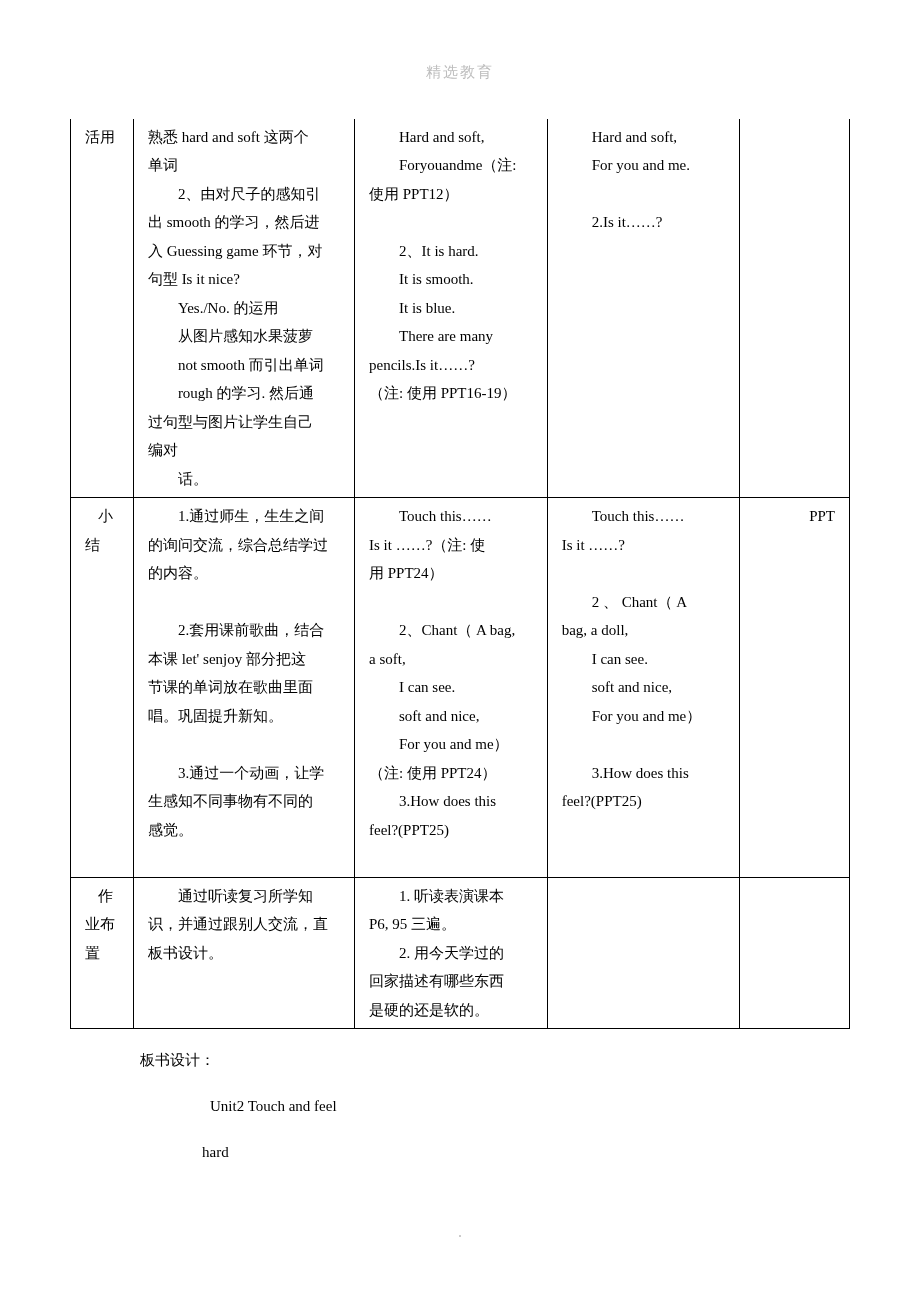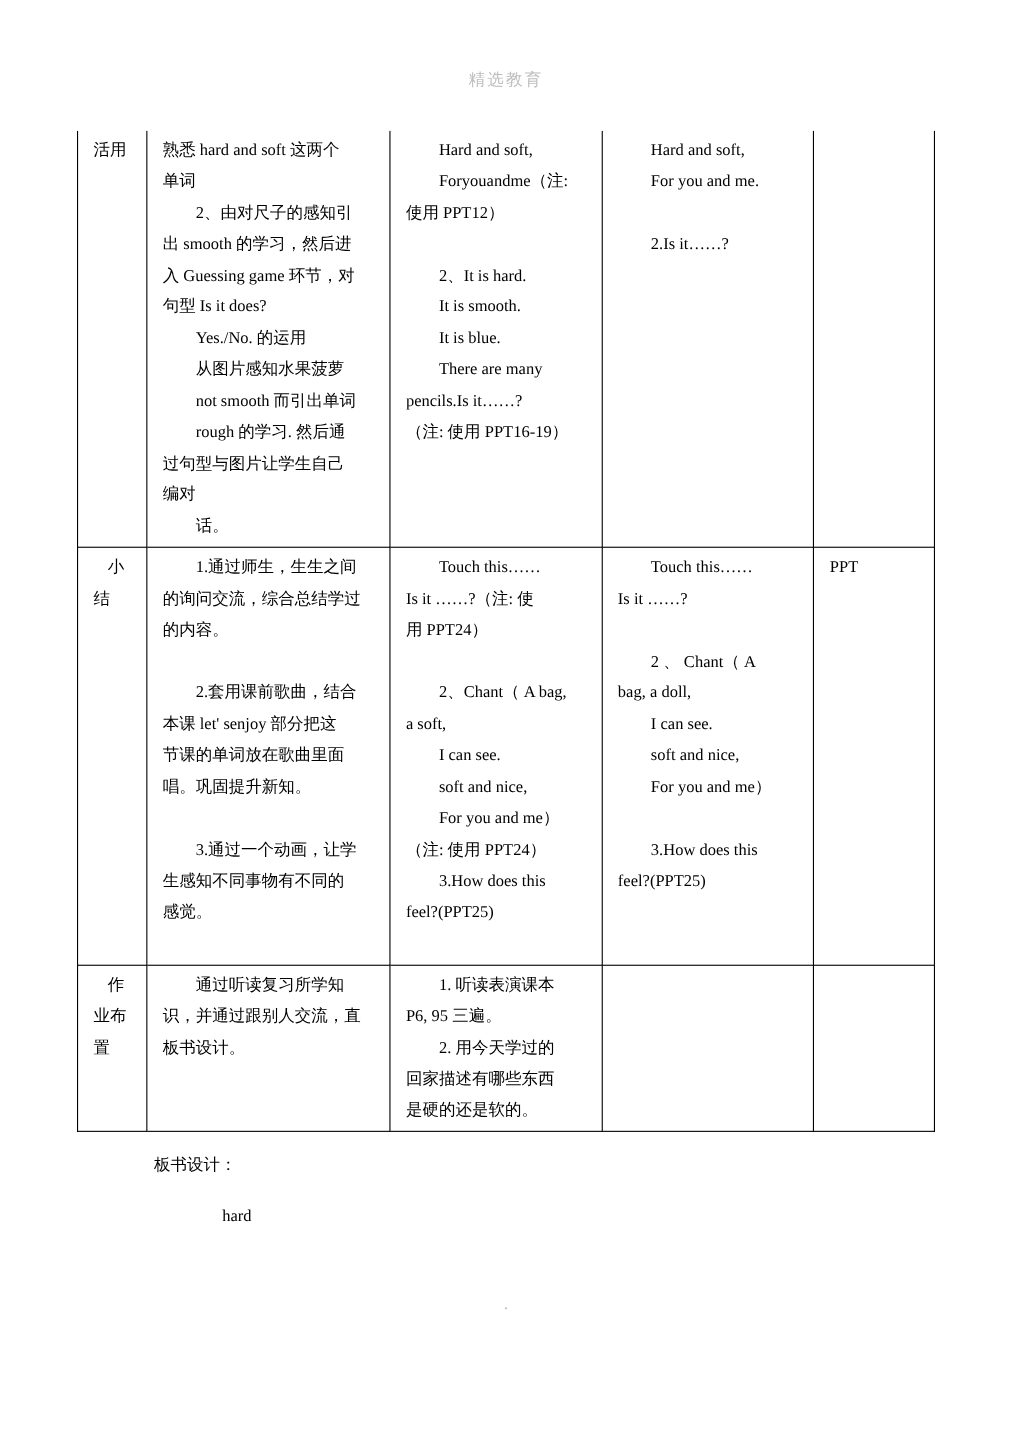--- a/index.html
+++ b/index.html
@@ -57,21 +57,21 @@
     font-family: Liberation Serif, serif;
   }
   .no-indent {
     text-indent: 0;
     margin: 0;
   }
   .block p {
     margin: 0;
   }
   .center {
-    text-align: left;
+    text-align: right;
   }
 
   
   .footer-area {
     margin-top: 6px;
     padding-left: 70px;
   }
   .footer-area p {
     margin: 16px;
     line-height: 2;
@@ -108,21 +108,21 @@
         <tr class="first">
       <td class="col1">
         <p class="no-indent">活用</p>
       </td>
       <td class="block">
         <p class="no-indent">熟悉 hard and soft 这两个</p>
         <p class="no-indent">单词</p>
         <p class="indent">2、由对尺子的感知引</p>
         <p class="no-indent">出 smooth 的学习，然后进</p>
         <p class="no-indent">入 Guessing game 环节，对</p>
-        <p class="no-indent">句型 Is it does?</p>
+        <p class="no-indent">句型 Is it nice?</p>
         <p class="indent">Yes./No. 的运用</p>
         <p class="indent">从图片感知水果菠萝</p>
         <p class="indent">not smooth 而引出单词</p>
         <p class="indent">rough 的学习. 然后通</p>
         <p class="no-indent">过句型与图片让学生自己</p>
         <p class="no-indent">编对</p>
         <p class="indent">话。</p>
       </td>
       <td class="block">
         <p class="indent">Hard and soft,</p>
@@ -221,18 +221,19 @@
       </td>
       <td class="block">
         <p class="no-indent"></p>
       </td>
     </tr>
   </tbody>
     </table>
 
   <div class="footer-area">
     <p class="line1">板书设计：</p>
+    <p class="line2">Unit2   Touch and feel</p>
     <p class="line3">hard</p>
   </div>
 
   <div class="page-dot">.</div>
 
 </div>
 
 </body></html>

